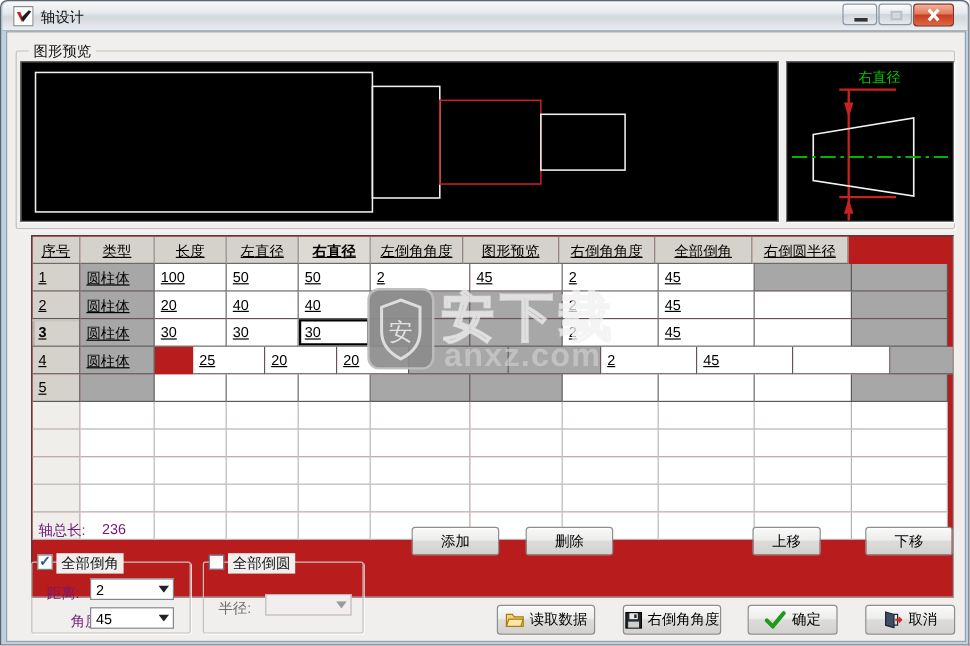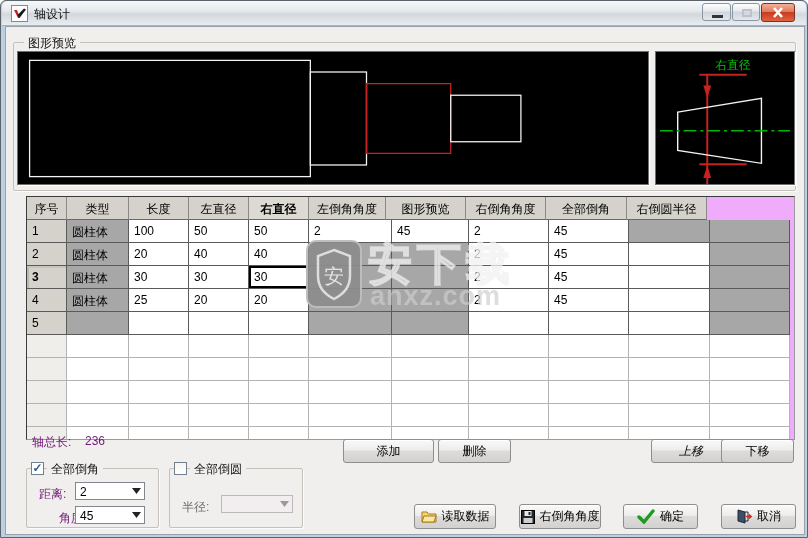--- a/index.html
+++ b/index.html
@@ -29,23 +29,23 @@
   
   .client { position:absolute; left:4px; top:25px; width:800px; height:509px; background:#F0EFED; border:1px solid #98A2AB; }
   
   .groupbox { position:absolute; border:1px solid #C5C2BC; border-radius:2px; box-shadow:1px 1px 0 rgba(255,255,255,.8); }
   .grouplabel { position:absolute; top:-8px; left:10px; background:#F0EFED; padding:0 4px; font-size:12px; color:#111; }
   #preview-group { left:12px; top:41px; width:783px; height:149px; }
   .canvas { position:absolute; background:#000; border:1px solid #6E6E6E; box-shadow:1px 1px 0 #fff; }
   #main-canvas { left:16px; top:50px; width:632px; height:134px; }
   #legend-canvas { left:654px; top:50px; width:140px; height:134px; }
   
-  #table-wrap { position:absolute; left:25px; top:195px; width:769px; height:244px;
-    background:#f0abfc; border-top:1px solid #3C3C3C; border-left:1px solid #3C3C3C;
-    border-right:1px solid #9a9a9a; border-bottom:1px solid #9a9a9a; overflow:hidden; }
+  #table-wrap { position:absolute; left:25px; top:195px; width:769px; height:302px;
+    background:#b91c1c; border-top:1px solid #3C3C3C; border-left:1px solid #3C3C3C;
+    border-right:1px solid #9a9a9a; border-bottom:1px solid #9a9a9a; overflow:hidden;text-decoration:underline; }
   .trow { display:flex; }
   .cell { flex:none; height:23px; font-size:12px; padding:4px 0 0 5px; color:#000;
     border-right:1px solid #5A5A5A; border-bottom:1px solid #5A5A5A; background:#fff;
     overflow:hidden; white-space:nowrap; }
   .cell.hdr { background:#D5D2CB; text-align:center; padding-left:0; border-right:1px solid #8a8a8a; border-bottom:1px solid #6a6a6a; }
   .cell.hdr.boldcol { font-weight:bold; background:#DDDAD3; }
   .cell.rowh { background:#D5D2CB; }
   .cell.rowh.cur { font-weight:bold; box-shadow:inset 0 2px 0 #c8c5be, inset 2px 0 0 #b9b6af; }
   .cell.dis { background:#A7A7A7; }
   .cell.sel { box-shadow:inset 0 0 0 2px #000; }
@@ -173,21 +173,21 @@
         <div class="cell dis" style="width: 83px;"></div>
         <div class="cell dis" style="width: 77px;"></div>
         <div class="cell " style="width: 80px;">2</div>
         <div class="cell " style="width: 80px;">45</div>
         <div class="cell " style="width: 81px;"></div>
         <div class="cell dis" style="width: 80px;"></div>
       </div>
       <div class="trow">
         <div class="cell rowh" style="width: 40px;">4</div>
         <div class="cell dis" style="width: 62px;">圆柱体</div>
-        <div class="cell " style="width: 60px;">25</div>
+        <div class="cell " style="width: 60px; margin-left: 32px;">25</div>
         <div class="cell " style="width: 60px;">20</div>
         <div class="cell " style="width: 60px;">20</div>
         <div class="cell dis" style="width: 83px;"></div>
         <div class="cell dis" style="width: 77px;"></div>
         <div class="cell " style="width: 80px;">2</div>
         <div class="cell " style="width: 80px;">45</div>
         <div class="cell " style="width: 81px;"></div>
         <div class="cell dis" style="width: 80px;"></div>
       </div>
       <div class="trow">
@@ -277,27 +277,27 @@
         <text x="26" y="41" text-anchor="middle" font-size="20" fill="rgba(235,235,235,.9)" font-family="Liberation Sans, sans-serif">安</text>
       </svg>
     </div>
     <div class="wm-cjk">安下载</div>
     <div class="wm-latin">anxz.com</div>
   </div>
 
   <span class="label12" style="left:31px;top:433px;">轴总长:</span>
   <span class="label12" style="left:84px;top:433px;">236</span>
 
-  <div class="btn" style="left:342px;top:438px;width:91px;">
+  <div class="btn" style="left:342px;top:438px;width:73px;">
       <span>添加</span>
     </div>
   <div class="btn" style="left:437px;top:438px;width:73px;">
       <span>删除</span>
     </div>
-  <div class="btn" style="left:650px;top:438px;width:80px;font-style:italic;">
+  <div class="btn" style="left:626px;top:438px;width:57px;">
       <span>上移</span>
     </div>
   <div class="btn" style="left:720px;top:438px;width:73px;">
       <span>下移</span>
     </div>
 
   <div id="chamfer-group" class="groupbox">
     <div class="checkbox" style="left:4px;top:-7px;"><span>✓</span></div>
     <span class="grouplabel" style="left:20px;">全部倒角</span>
     <span class="label12" style="left:12px;top:17px;">距离:</span>

